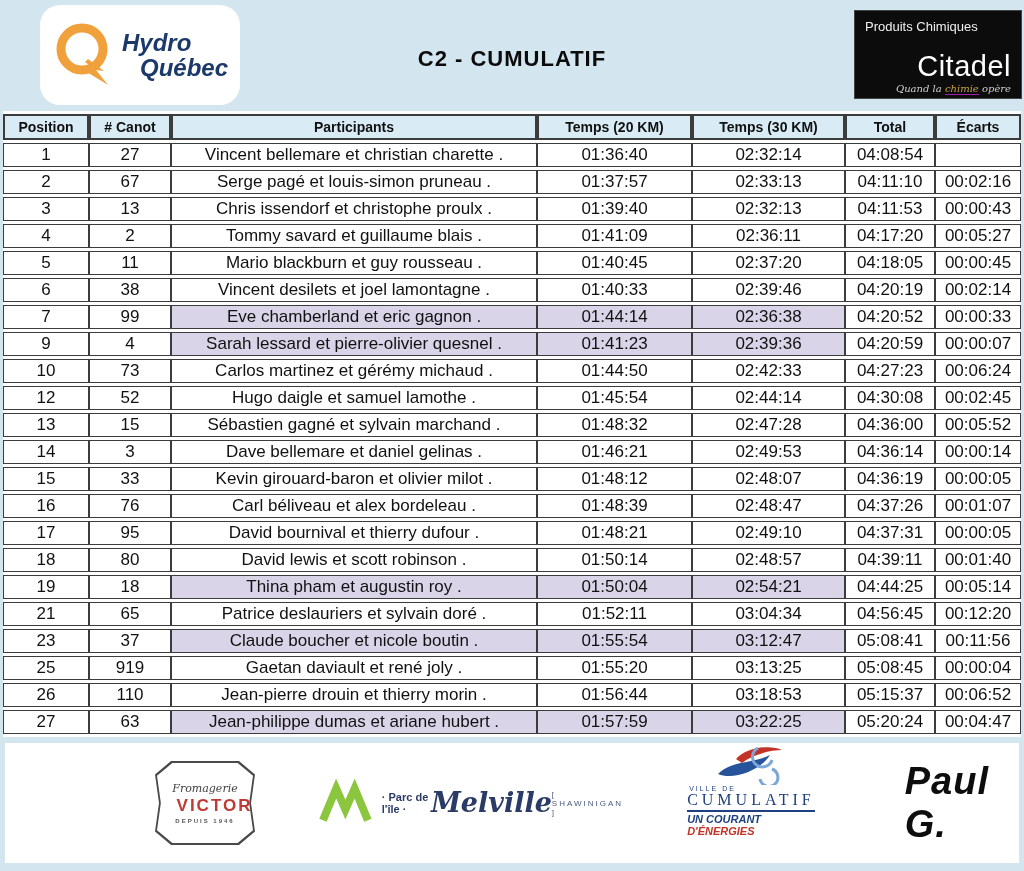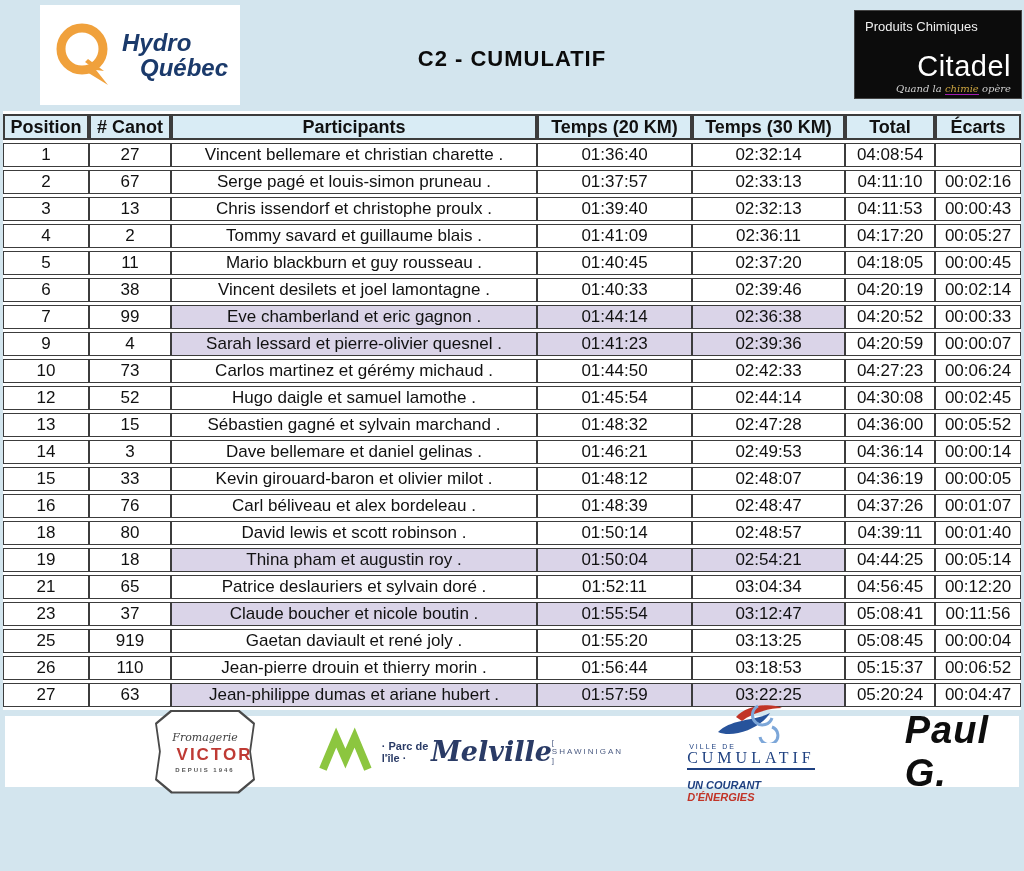--- a/index.html
+++ b/index.html
@@ -9,21 +9,21 @@
     background:#d3e5ee;
     font-family:"Liberation Sans", sans-serif;
     color:#111;
     overflow:hidden;
   }
 
   
   .banner { position:relative; height:111px; }
   .hydro-card {
     position:absolute; left:40px; top:5px; width:200px; height:100px;
-    background:#fff; display:flex; align-items:center; justify-content:center; gap:4px;
+    background:#fff; display:flex; align-items:center; justify-content:center; gap:4px;border-radius:20px;
   }
   .hydro-text { font-style:italic; font-weight:bold; color:#1b3a6b; font-size:24px; line-height:25px; }
   .hydro-text .l2 { margin-left:18px; display:block; }
   .banner-title {
     position:absolute; left:0; right:0; top:46px; text-align:center;
     font-weight:bold; font-size:22px; letter-spacing:1px; color:#0b0b0b;
   }
   .citadel {
     position:absolute; right:2px; top:10px; width:168px; height:89px;
     background:#0c0c0c; color:#fff; padding:8px 10px 6px 10px; border:1px solid #444;
@@ -34,33 +34,33 @@
   .citadel-tag .gold { color:#c9a23f; border-bottom:1px solid #a21caf; }
 
   
   table.results {
     width:1018px; margin:0 0 0 3px;
     border-collapse:separate; border-spacing:0 3px;
     background:#fff;
   }
   table.results th {
     background:#d9ecf5; border:2px solid #3c3c3c;
-    font-size:18px; font-weight:bold; height:26px; padding:0 2px;
+    font-size:14px; font-weight:bold; height:26px; padding:0 2px;
   }
   table.results td {
     background:#fff; border:1.5px solid #3c3c3c;
     font-size:17px; text-align:center; height:24px; padding:0 2px;
     white-space:nowrap;
   }
   table.results td.hl { background:#dad4e8; }
 
   
   .footer {
-    margin:6px 5px 0 5px; height:71px; background:#fff;
-    display:flex; align-items:center; gap:64px; padding-left:150px;
+    margin:6px 5px 0 5px; height:120px; background:#fff;
+    display:flex; gap:64px; padding-left:150px;
   }
   .logo { display:flex; align-items:center; }
 
   
   .victoria-outer {
     width:100px; height:84px; background:#4a4a4a;
     clip-path:polygon(16% 0,84% 0,100% 16%,96% 50%,100% 84%,84% 100%,16% 100%,0 84%,4% 50%,0 16%);
     display:flex; align-items:center; justify-content:center;
   }
   .victoria-inner {
@@ -76,21 +76,21 @@
   .melville { gap:10px; }
   .melville-text { display:flex; flex-direction:row; align-items:center; color:#2a3b66; }
   .melville-top { font-size:11px; font-weight:bold; }
   .melville-name { font-family:"DejaVu Serif", serif; font-style:italic; font-size:27px; font-weight:bold; line-height:28px; }
   .melville-sub { font-size:8px; letter-spacing:2px; color:#4a5a80; }
 
   
   .shaw { flex-direction:column; align-items:center; }
   .shaw-city { color:#1e4080; font-size:16px; letter-spacing:4px; font-family:"Liberation Serif", serif; line-height:16px; }
   .shaw-ville { color:#1e4080; font-size:7px; letter-spacing:2px; align-self:flex-start; margin-left:2px; }
-  .shaw-tag { font-size:11px; font-weight:bold; font-style:italic; border-top:2px solid #1e4080; padding-top:9px; margin-top:2px; }
+  .shaw-tag { font-size:11px; font-weight:bold; font-style:italic; border-top:2px solid #1e4080; padding-top:1px; margin-top:2px; }
   .shaw-tag .b { color:#1e4080; } .shaw-tag .r { color:#c13427; }
 
   
   .paulg-name { font-family:Liberation Sans, sans-serif; font-style:italic; font-weight:bold; font-size:38px; color:#0d0d0d; letter-spacing:1px;margin-left:26px; }
 </style>
 </head>
 <body>
 
 <div class="banner">
   <div class="hydro-card">
@@ -255,20 +255,29 @@
       <tr>
         <td>16</td>
         <td>76</td>
         <td>Carl béliveau et alex bordeleau .</td>
         <td>01:48:39</td>
         <td>02:48:47</td>
         <td>04:37:26</td>
         <td>00:01:07</td>
       </tr>
       <tr>
+        <td>17</td>
+        <td>95</td>
+        <td>David bournival et thierry dufour .</td>
+        <td>01:48:21</td>
+        <td>02:49:10</td>
+        <td>04:37:31</td>
+        <td>00:00:05</td>
+      </tr>
+      <tr>
         <td>18</td>
         <td>80</td>
         <td>David lewis et scott robinson .</td>
         <td>01:50:14</td>
         <td>02:48:57</td>
         <td>04:39:11</td>
         <td>00:01:40</td>
       </tr>
       <tr>
         <td>19</td>

